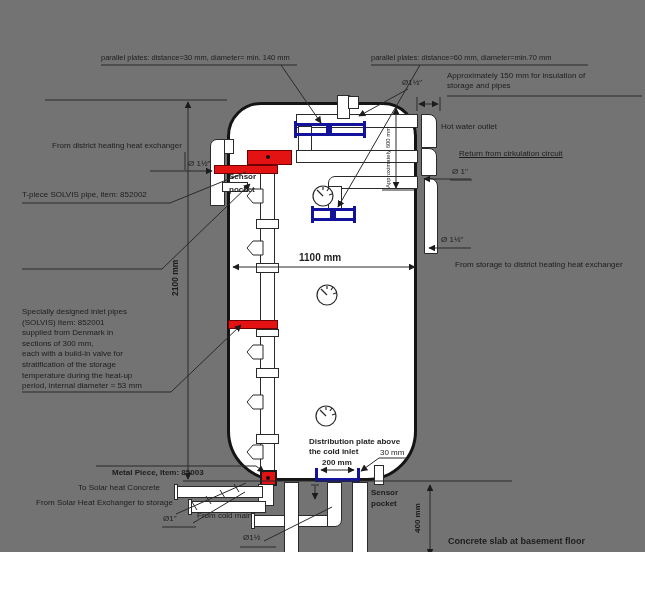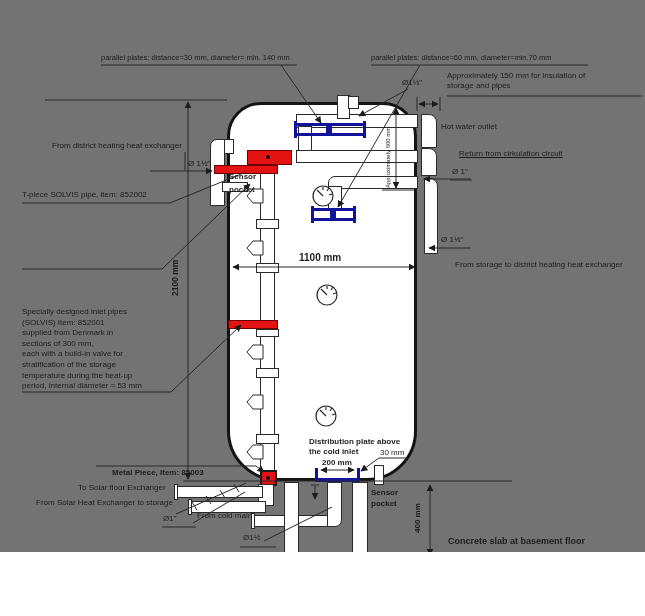--- a/index.html
+++ b/index.html
@@ -204,21 +204,21 @@
 pocket</div>
   <div class="lbl" style="left:22px;top:307px;line-height:10.6px;">Specially designed inlet pipes
 (SOLVIS) Item: 852001
 supplied from Denmark in
 sections of 300 mm,
 each with a build-in valve for
 stratification of the storage
 temperature during the heat-up
 period, internal diameter = 53 mm</div>
   <div class="lbl b" style="left:112px;top:452px;margin-top:16px;">Metal Piece, Item: 85003</div>
-  <div class="lbl" style="left:78px;top:483px;">To Solar floor Exchanger</div>
+  <div class="lbl" style="left:78px;top:483px;">To Solar heat Concrete</div>
   <div class="lbl" style="left:36px;top:498px;text-align:center;">From Solar Heat Exchanger to storage</div>
   <div class="lbl" style="left:163px;top:514px;">Ø1"</div>
   <div class="lbl" style="left:197px;top:511px;">From cold main</div>
   <div class="lbl" style="left:243px;top:533px;">Ø1½</div>
   <div class="lbl b" style="left:309px;top:437px;line-height:9.5px;">Distribution plate above
 the cold inlet</div>
   <div class="lbl" style="left:380px;top:448px;">30 mm</div>
   <div class="lbl b" style="left:322px;top:458px;text-align:right;">200 mm</div>
   <div class="lbl b" style="left:371px;top:487px;line-height:11px;">Sensor
 pocket</div>

